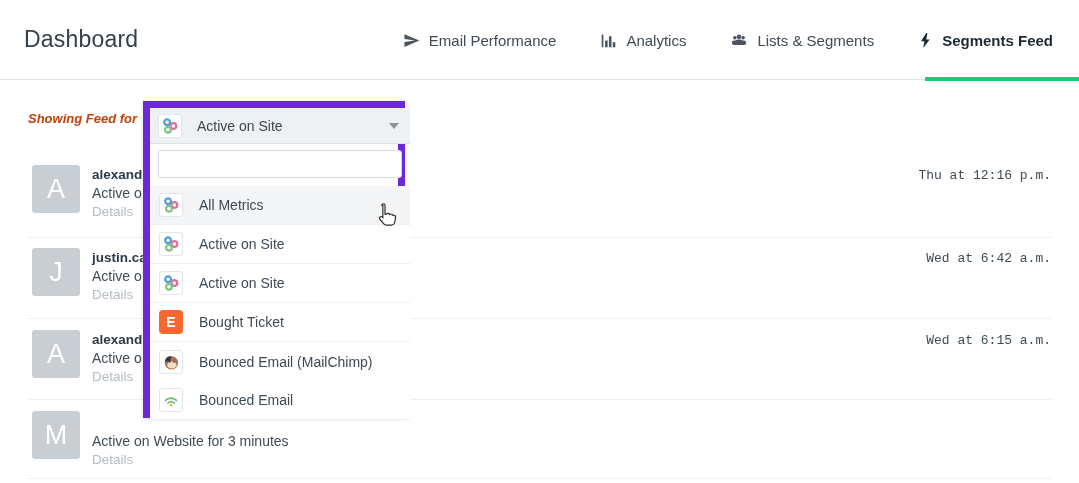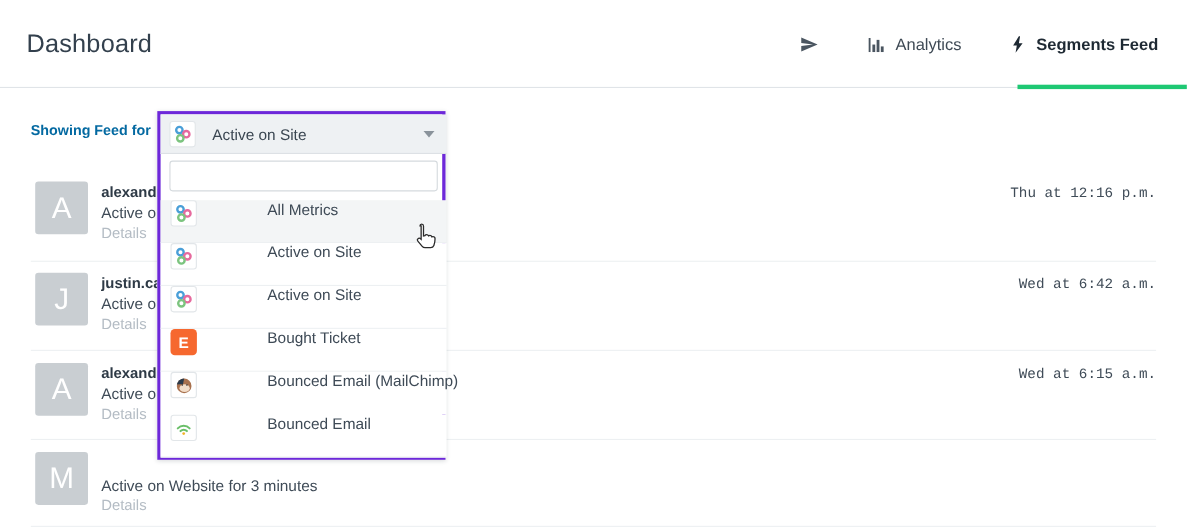--- a/index.html
+++ b/index.html
@@ -15,52 +15,52 @@
          align-items:center; gap:44px; }
   .tab { display:flex; align-items:center; gap:9px; font-size:15px;
          color:#3f4a55; cursor:pointer; white-space:nowrap; }
   .tab svg { display:block; }
   .tab.active { font-weight:bold; color:#1e2933; }
   .tab-underline { position:absolute; left:925px; top:77px; width:154px;
                    height:4px; background:#1ec873; }
 
   
   .filter-label { position:absolute; left:28px; top:111px; font-size:13px;
-                  font-weight:bold; color:#0369a1; }
+                  font-weight:bold; color:#c2410c;font-style:italic; }
   .sep { position:absolute; left:28px; width:1023px; height:1px; background:#edf0f2; }
   .row { position:absolute; left:0; width:1079px; height:70px; }
   .avatar { position:absolute; left:32px; top:0; width:48px; height:48px;
             background:#c9ced2; border-radius:3px; color:#fff; font-size:27px;
             display:flex; align-items:center; justify-content:center; }
   .r-name { position:absolute; left:92px; top:2px; font-size:13.5px;
             font-weight:bold; color:#2e3a46; white-space:nowrap; }
   .r-activity { position:absolute; left:92px; top:20px; font-size:14px;
                 color:#3f4b57; white-space:nowrap;text-align:right; }
   .r-details { position:absolute; left:92px; top:39px; font-size:13.5px;
                color:#b4bcc4; cursor:pointer; }
   .r-time { position:absolute; right:28px; top:3px; font-size:13px; color:#3f4b57;font-family:Liberation Mono, monospace; }
 
   
   .dropdown { position:absolute; left:143px; top:101px; width:262px; height:317px;
-              background:#fff; border:3px solid #6d28d9;
+              background:#fff; border:7px solid #6d28d9;
               box-shadow:0 1px 4px rgba(40,50,60,.18); z-index:10; }
   .dd-header { position:absolute; left:0; top:0; width:260px; height:36px;
                background:#eef1f3; border-bottom:1px solid #dde1e5;
                display:flex; align-items:center; cursor:pointer; }
   .dd-header .icon-box { margin-left:8px; }
   .dd-header-label { margin-left:15px; font-size:14px; color:#3a4651; }
   .dd-caret { position:absolute; right:11px; top:15px; width:0; height:0;
               border-left:5px solid transparent; border-right:5px solid transparent;
               border-top:6px solid #8a939b; }
   .dd-search { position:absolute; left:8px; top:42px; width:244px; height:28px;
                border:1px solid #d5dade; border-radius:3px; font-size:13px;
                padding:0 8px; outline:none; color:#3a4651; background:#fff; }
   .dd-list { position:absolute; left:0; top:78px; width:260px; }
-  .dd-item { height:39px; display:flex; align-items:flex-start;
-             border-bottom:1px solid #edf0f2; cursor:pointer; background:#fff;gap:48px; }
+  .dd-item { height:39px; display:flex; align-items:center;
+             border-bottom:1px solid #edf0f2; cursor:pointer; background:#fff; }
   .dd-item.hover { background:#f3f5f6; }
   .dd-item .icon-box { margin-left:9px; }
   .dd-item-label { margin-left:16px; font-size:14px; color:#3e4a56; white-space:nowrap; }
   .icon-box { width:24px; height:24px; background:#fff; border:1px solid #e2e6e9;
               border-radius:3px; display:flex; align-items:center; justify-content:center;
               flex:0 0 auto; }
   .eb-box { width:24px; height:24px; border-radius:4px; background:#f6682f;
             color:#fff; font-weight:bold; font-size:14px; display:flex;
             align-items:center; justify-content:center; flex:0 0 auto; margin-left:9px; }
 
@@ -71,31 +71,45 @@
 
 <div class="header">
   <div class="page-title">Dashboard</div>
   <div class="nav">
     <div class="tab">
       <span>
         <svg width="17" height="17" viewBox="0 0 24 24">
             <path d="M2 21l21-9L2 3v7l15 2-15 2z" fill="#4a5560"></path>
           </svg>
       </span>
+      <span>Email Performance</span>
     </div>
     <div class="tab">
       <span>
         <svg width="17" height="17" viewBox="0 0 20 20">
             <rect x="2" y="3" width="2" height="15" fill="#4a5560"></rect>
             <rect x="6" y="10" width="3" height="8" fill="#4a5560"></rect>
             <rect x="10.5" y="5" width="3" height="13" fill="#4a5560"></rect>
             <rect x="15" y="12" width="3" height="6" fill="#4a5560"></rect>
           </svg>
       </span>
       <span>Analytics</span>
+    </div>
+    <div class="tab">
+      <span>
+        <svg width="18" height="18" viewBox="0 0 24 24" fill="#4a5560">
+            <circle cx="6.5" cy="9" r="2.4"></circle>
+            <circle cx="17.5" cy="9" r="2.4"></circle>
+            <circle cx="12" cy="7.6" r="3"></circle>
+            <rect x="2.5" y="12.6" width="8" height="6" rx="3"></rect>
+            <rect x="13.5" y="12.6" width="8" height="6" rx="3"></rect>
+            <rect x="7" y="11.4" width="10" height="7.4" rx="3.6"></rect>
+          </svg>
+      </span>
+      <span>Lists &amp; Segments</span>
     </div>
     <div class="tab active">
       <span>
         <svg width="15" height="17" viewBox="0 0 20 22">
             <path d="M11 1L4 12h4.5L7 21l8.5-11.5H11L12.5 1z" fill="#1e2933"></path>
           </svg>
       </span>
       <span>Segments Feed</span>
     </div>
   </div>

